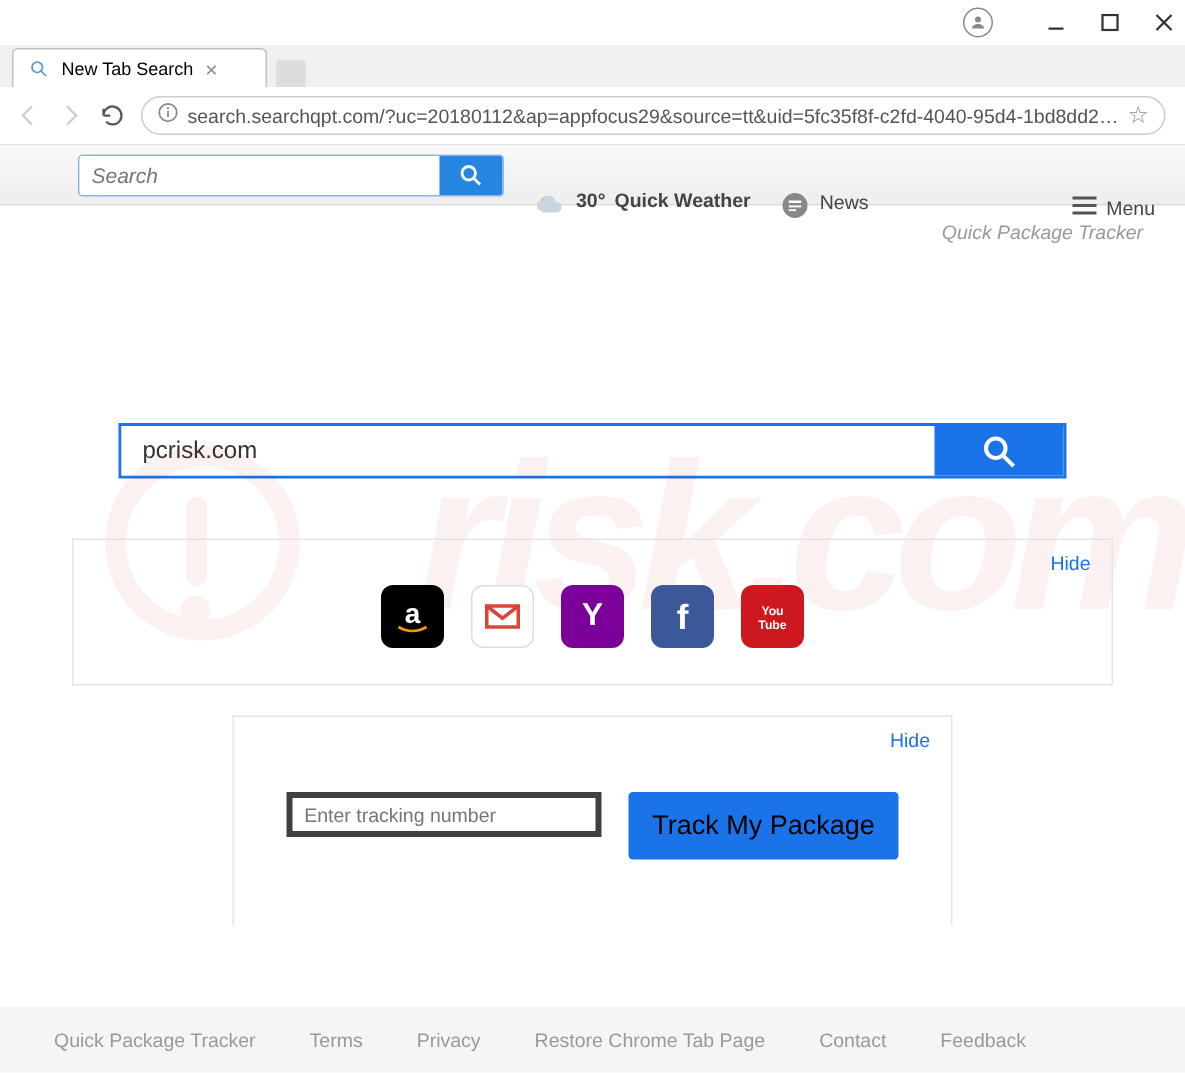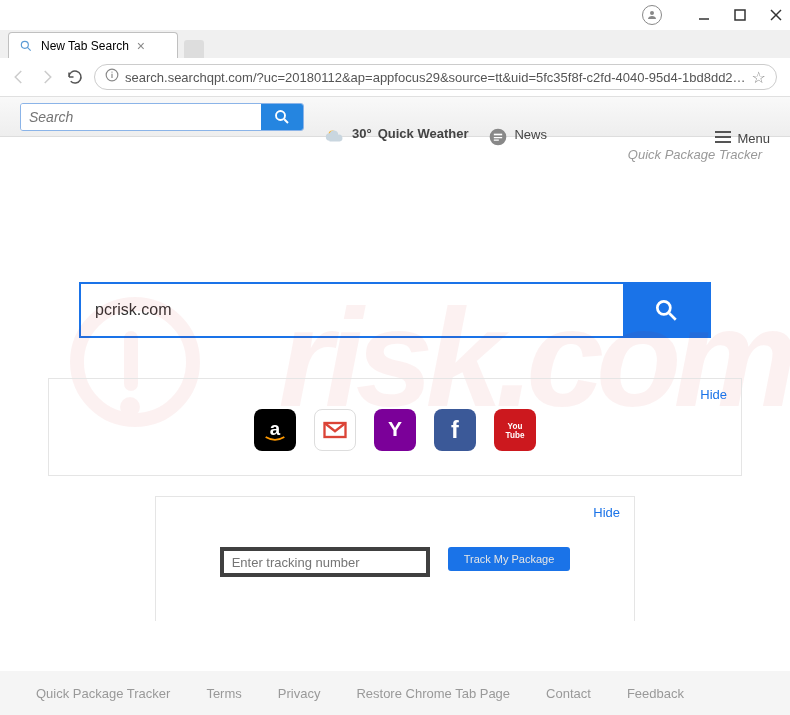--- a/index.html
+++ b/index.html
@@ -24,54 +24,54 @@
     .address-bar { display: flex; align-items: center; height: 38px; padding: 0 10px; gap: 10px; background: #fff; }
     .nav-btn { color: #888; cursor: pointer; display: flex; align-items: center; }
     .nav-btn.disabled { color: #ccc; cursor: default; }
     .url-box { flex: 1; display: flex; align-items: center; height: 26px; border: 1px solid #ccc; border-radius: 14px; padding: 0 10px; gap: 6px; }
     .url-text { flex: 1; font-size: 13px; color: #555; white-space: nowrap; overflow: hidden; text-overflow: ellipsis; }
     .star-icon { color: #888; cursor: pointer; }
     .ext-icon { width: 18px; height: 18px; background: linear-gradient(135deg,#ffd966,#ff9900); border-radius: 3px; cursor: pointer; }
 
     
     .page-toolbar { display: flex; align-items: center; height: 40px; background: linear-gradient(#f9f9f9,#eee); border-bottom: 1px solid #ddd; padding: 0 20px; gap: 20px; }
-    .tb-search { display: flex; align-items: flex-end; height: 28px; border: 1px solid #8bb4e8; border-radius: 3px; overflow: hidden; }
+    .tb-search { display: flex; align-items: flex-end; height: 28px; border: 1px solid #8bb4e8; border-radius: 3px; overflow: hidden; margin-left: 32px; }
     .tb-search-input { width: 240px; height: 100%; border: none; outline: none; padding: 0 8px; font-size: 14px; font-style: italic; color: #888; }
     .tb-search-btn { width: 42px; height: 100%; background: #2585e0; display: flex; align-items: center; justify-content: center; cursor: pointer; }
     .tb-item { display: flex; align-items: flex-start; gap: 6px; font-size: 13px; color: #444; cursor: pointer; margin-top: 44px; }
     .tb-item .bold { font-weight: bold; }
     .tb-spacer { flex: 1; }
     .hamburger { display: flex; flex-direction: column; gap: 3px; }
     .hamburger span { width: 16px; height: 2px; background: #555; }
 
     
     .page-content { position: relative; padding: 10px 28px 0; }
     .brand-label { text-align: right; font-style: italic; color: #999; font-size: 13px; margin-bottom: 120px; }
 
     
-    .main-search { display: flex; width: 632px; height: 56px; margin: 0 auto 40px; border: 2px solid #1a73e8; }
+    .main-search { display: flex; width: 632px; height: 37px; margin: 0 auto 40px; border: 2px solid #1a73e8; }
     .main-search-input { flex: 1; border: none; outline: none; padding: 0 14px; font-size: 16px; color: #333; }
     .main-search-btn { width: 86px; background: #1a73e8; display: flex; align-items: center; justify-content: center; cursor: pointer; }
 
     
     .quick-box { width: 694px; margin: 0 auto 20px; border: 1px solid #e5e5e5; padding: 10px 14px 24px; position: relative; }
     .hide-link { position: absolute; top: 8px; right: 14px; font-size: 13px; color: #1a73e8; cursor: pointer; }
     .quick-icons { display: flex; justify-content: center; gap: 18px; margin-top: 20px; }
     .ql-icon { width: 42px; height: 42px; border-radius: 8px; display: flex; align-items: center; justify-content: center; cursor: pointer; }
     .ql-amazon { background: #000; }
     .ql-gmail { background: #fff; border: 1px solid #ddd; }
     .ql-yahoo { background: #7b0099; }
     .ql-facebook { background: #3b5998; }
     .ql-youtube { background: #cc181e; }
 
     
     .track-box { width: 480px; margin: 0 auto; border: 1px solid #e5e5e5; border-bottom: none; padding: 10px 14px 44px; position: relative; }
     .track-form { display: flex; justify-content: center; gap: 18px; margin-top: 40px; }
     .track-input { width: 210px; height: 30px; border: 4px solid #404040; padding: 0 8px; font-size: 13px; }
-    .track-btn { height: 24px; padding: 0 16px; background: #1a73e8; color: #e5e5e5; border: none; border-radius: 3px; font-size: 11px; cursor: pointer; }
+    .track-btn { height: 45px; padding: 0 16px; background: #1a73e8; color: #000000; border: none; border-radius: 3px; font-size: 18px; cursor: pointer; }
 
     
     .footer { position: absolute; bottom: 0; left: 0; right: 0; height: 44px; background: #f5f5f5; display: flex; align-items: center; gap: 36px; padding: 0 36px; font-size: 13px; color: #999; }
     .footer-link { cursor: pointer; }
 
     
     .watermark { position: absolute; top: 140px; left: 0; right: 0; pointer-events: none; opacity: 0.05; font-size: 140px; font-weight: bold; font-style: italic; color: #c00; text-align: right; letter-spacing: -8px; }
     .watermark-logo { position: absolute; top: 160px; left: 70px; width: 130px; height: 130px; border: 14px solid #c00; border-radius: 50%; opacity: 0.05; pointer-events: none; }
     .watermark-logo::after { content: ''; position: absolute; left: 40px; top: 20px; width: 14px; height: 60px; background: #c00; border-radius: 7px; }
     .watermark-logo::before { content: ''; position: absolute; left: 36px; top: 86px; width: 20px; height: 20px; background: #c00; border-radius: 50%; }

